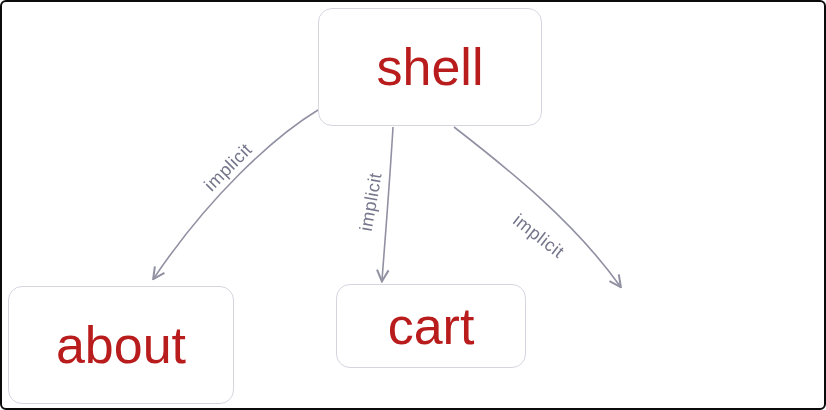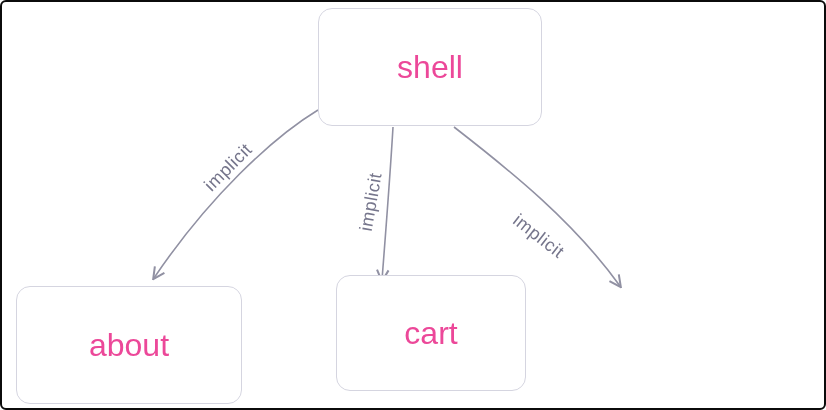--- a/index.html
+++ b/index.html
@@ -43,28 +43,28 @@
     display: flex;
     align-items: center;
     justify-content: center;
     background: #ffffff;
     border: 1.5px solid #d5d5e0;
     border-radius: 14px;
     cursor: pointer;
     box-sizing: border-box;
   }
   .node-label {
-    color: #ec4899;
-    font-size: 32px;
+    color: #b91c1c;
+    font-size: 52px;
     line-height: 1;
     user-select: none;
   }
   .node-shell { left: 316px; top: 6px;   width: 224px; height: 118px; }
-  .node-about { left: 6px;   top: 284px; width: 226px; height: 118px; margin-left: 8px; }
-  .node-cart  { left: 334px; top: 273px; width: 190px; height: 116px; }
+  .node-about { left: 6px;   top: 284px; width: 226px; height: 118px; }
+  .node-cart  { left: 334px; top: 282px; width: 190px; height: 84px; }
   .node-shop  { left: 628px; top: 282px; width: 190px; height: 120px; }
 </style>
 </head>
 <body>
 
 <div class="frame">
 
   <svg class="edges-layer" viewBox="0 0 822 406" xmlns="http://www.w3.org/2000/svg">
     <defs>
       <marker id="arrow" viewBox="0 0 10 10" refX="8" refY="5" markerWidth="9" markerHeight="9" orient="auto-start-reverse">

